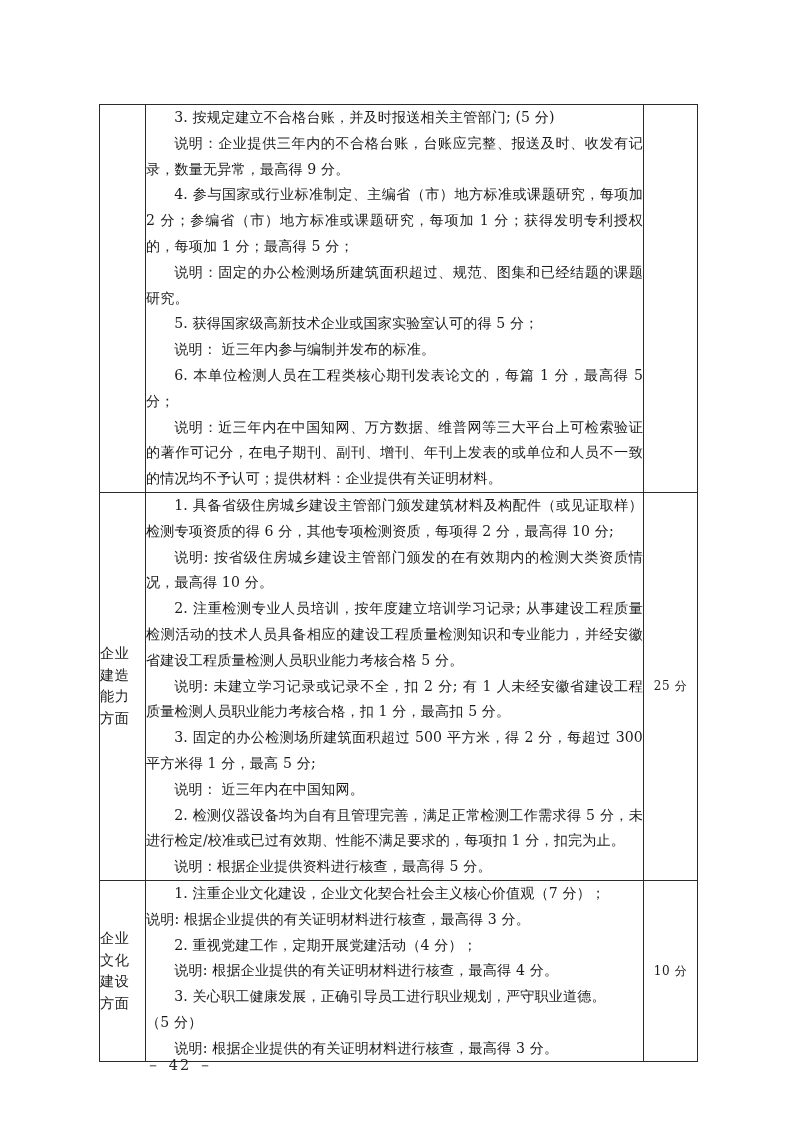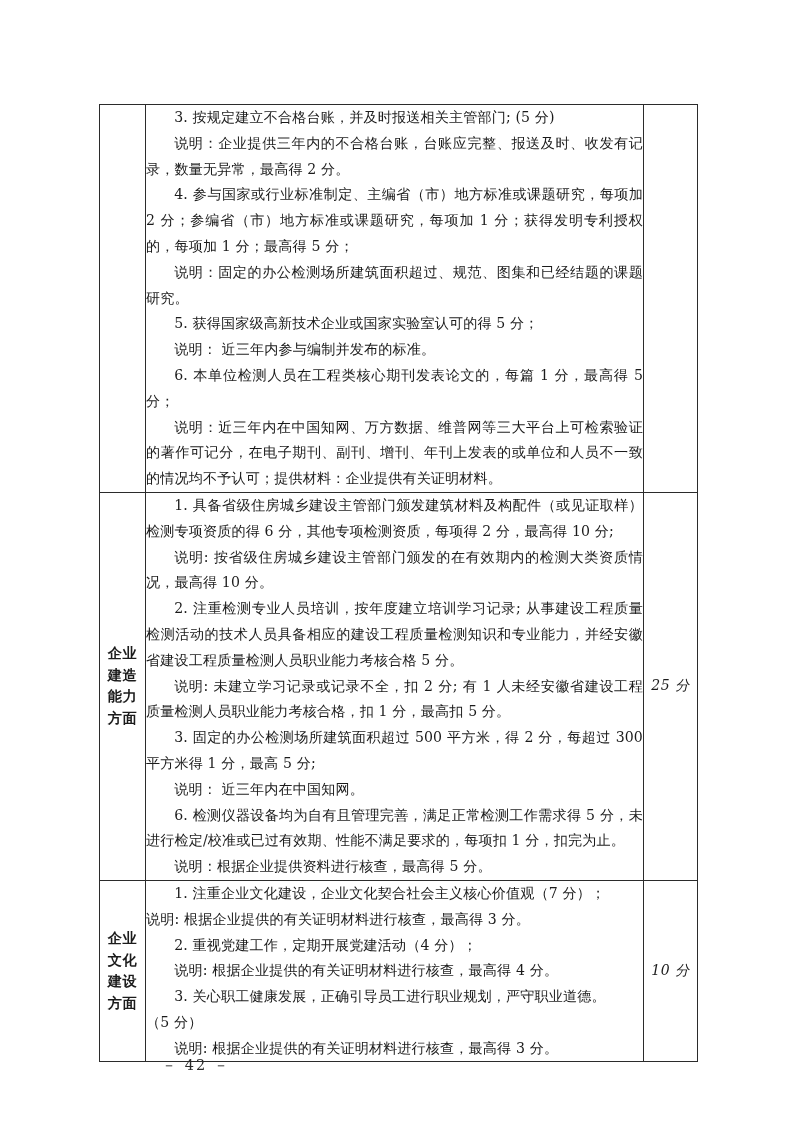--- a/index.html
+++ b/index.html
@@ -39,41 +39,38 @@
     vertical-align: middle;
     padding: 0;
   }
 
   col.c-cat  { width: 46px; }
   col.c-body { width: 498px; }
   col.c-pts  { width: 54px; }
 
   
   .cat-cell {
-    text-align: center;
     vertical-align: middle;
-    font-weight: bold;
   }
   .cat-stack {
     display: block;
     font-size: 14.2px;
     line-height: 1.52;
     letter-spacing: 0.5px;
     white-space: nowrap;
   }
   .cat-stack span { display: block; }
 
   
   .pts-cell {
     text-align: center;
     vertical-align: middle;
-    font-size: 14px;
+    font-size: 12px;
     letter-spacing: 0.6px;
     white-space: nowrap;
-    font-style: italic;
   }
 
   
   .body-cell {
     padding: 4px 4px 4px 5px;
   }
   .body-cell p {
     margin: 0;
     font-size: 14.1px;
     line-height: 25.8px;
@@ -92,21 +89,20 @@
   
   .page-number {
     position: absolute;
     left: 0;
     top: 1056px;
     width: 360px;
     text-align: center;
     font-size: 14.5px;
     letter-spacing: 2px;
     color: #2a2a2a;
-    padding-left: 16px;
   }
 </style>
 </head>
 <body>
 
 <div class="page">
 
   <table class="score-table">
     <colgroup>
       <col class="c-cat">
@@ -114,21 +110,21 @@
       <col class="c-pts">
     </colgroup>
     <tbody>
 
       <tr>
         <td class="cat-cell">
           <span class="cat-stack"></span>
         </td>
         <td class="body-cell">
           <p class="ind">3. 按规定建立不合格台账，并及时报送相关主管部门; (5 分)</p>
-          <p class="ind">说明：企业提供三年内的不合格台账，台账应完整、报送及时、收发有记录，数量无异常，最高得 2 分。</p>
+          <p class="ind">说明：企业提供三年内的不合格台账，台账应完整、报送及时、收发有记录，数量无异常，最高得 9 分。</p>
           <p class="ind">4. 参与国家或行业标准制定、主编省（市）地方标准或课题研究，每项加 2 分；参编省（市）地方标准或课题研究，每项加 1 分；获得发明专利授权的，每项加 1 分；最高得 5 分；</p>
           <p class="ind">说明：固定的办公检测场所建筑面积超过、规范、图集和已经结题的课题研究。</p>
           <p class="ind">5. 获得国家级高新技术企业或国家实验室认可的得 5 分；</p>
           <p class="ind">说明： 近三年内参与编制并发布的标准。</p>
           <p class="ind">6. 本单位检测人员在工程类核心期刊发表论文的，每篇 1 分，最高得 5 分；</p>
           <p class="ind">说明：近三年内在中国知网、万方数据、维普网等三大平台上可检索验证的著作可记分，在电子期刊、副刊、增刊、年刊上发表的或单位和人员不一致的情况均不予认可；提供材料：企业提供有关证明材料。</p>
         </td>
         <td class="pts-cell"></td>
       </tr>
 
@@ -141,21 +137,21 @@
             <span>方面</span>
           </span>
         </td>
         <td class="body-cell">
           <p class="ind">1. 具备省级住房城乡建设主管部门颁发建筑材料及构配件（或见证取样）检测专项资质的得 6 分，其他专项检测资质，每项得 2 分，最高得 10 分;</p>
           <p class="ind">说明: 按省级住房城乡建设主管部门颁发的在有效期内的检测大类资质情况，最高得 10 分。</p>
           <p class="ind">2. 注重检测专业人员培训，按年度建立培训学习记录; 从事建设工程质量检测活动的技术人员具备相应的建设工程质量检测知识和专业能力，并经安徽省建设工程质量检测人员职业能力考核合格 5 分。</p>
           <p class="ind">说明: 未建立学习记录或记录不全，扣 2 分; 有 1 人未经安徽省建设工程质量检测人员职业能力考核合格，扣 1 分，最高扣 5 分。</p>
           <p class="ind">3. 固定的办公检测场所建筑面积超过 500 平方米，得 2 分，每超过 300 平方米得 1 分，最高 5 分;</p>
           <p class="ind">说明： 近三年内在中国知网。</p>
-          <p class="ind">6. 检测仪器设备均为自有且管理完善，满足正常检测工作需求得 5 分，未进行检定/校准或已过有效期、性能不满足要求的，每项扣 1 分，扣完为止。</p>
+          <p class="ind">2. 检测仪器设备均为自有且管理完善，满足正常检测工作需求得 5 分，未进行检定/校准或已过有效期、性能不满足要求的，每项扣 1 分，扣完为止。</p>
           <p class="ind">说明：根据企业提供资料进行核查，最高得 5 分。</p>
         </td>
         <td class="pts-cell">25 分</td>
       </tr>
 
       <tr>
         <td class="cat-cell">
           <span class="cat-stack">
             <span>企业</span>
             <span>文化</span>

